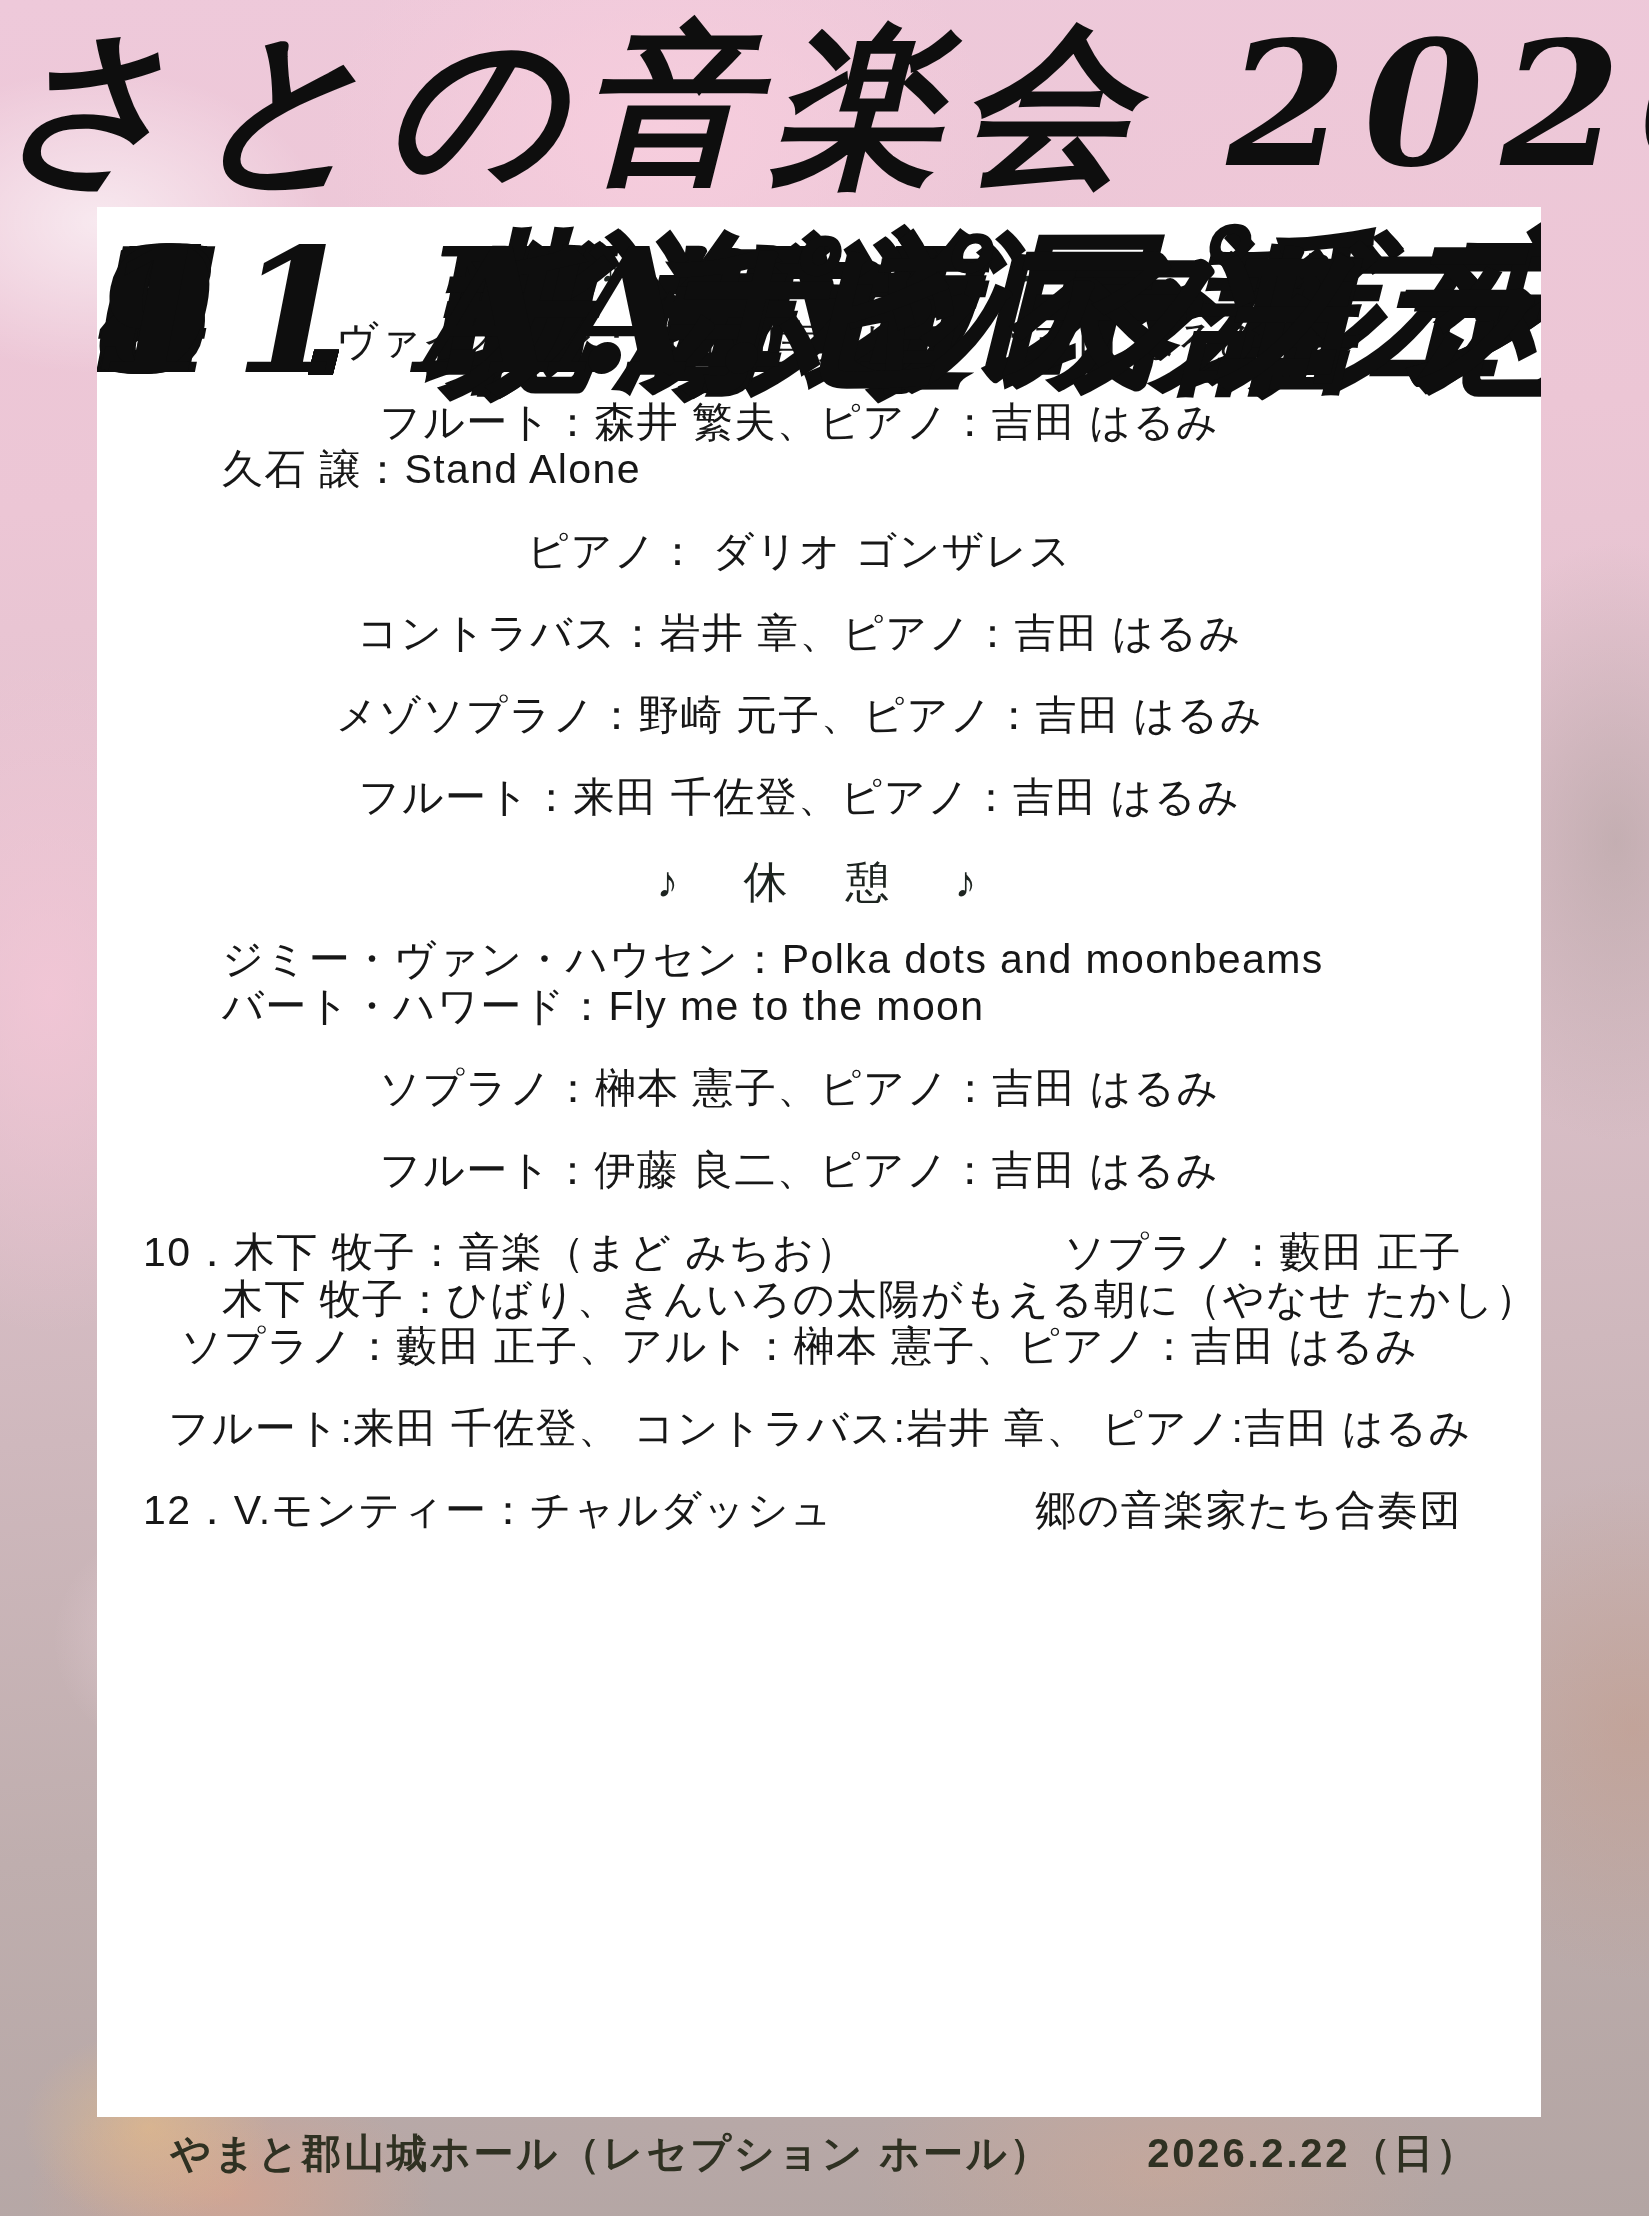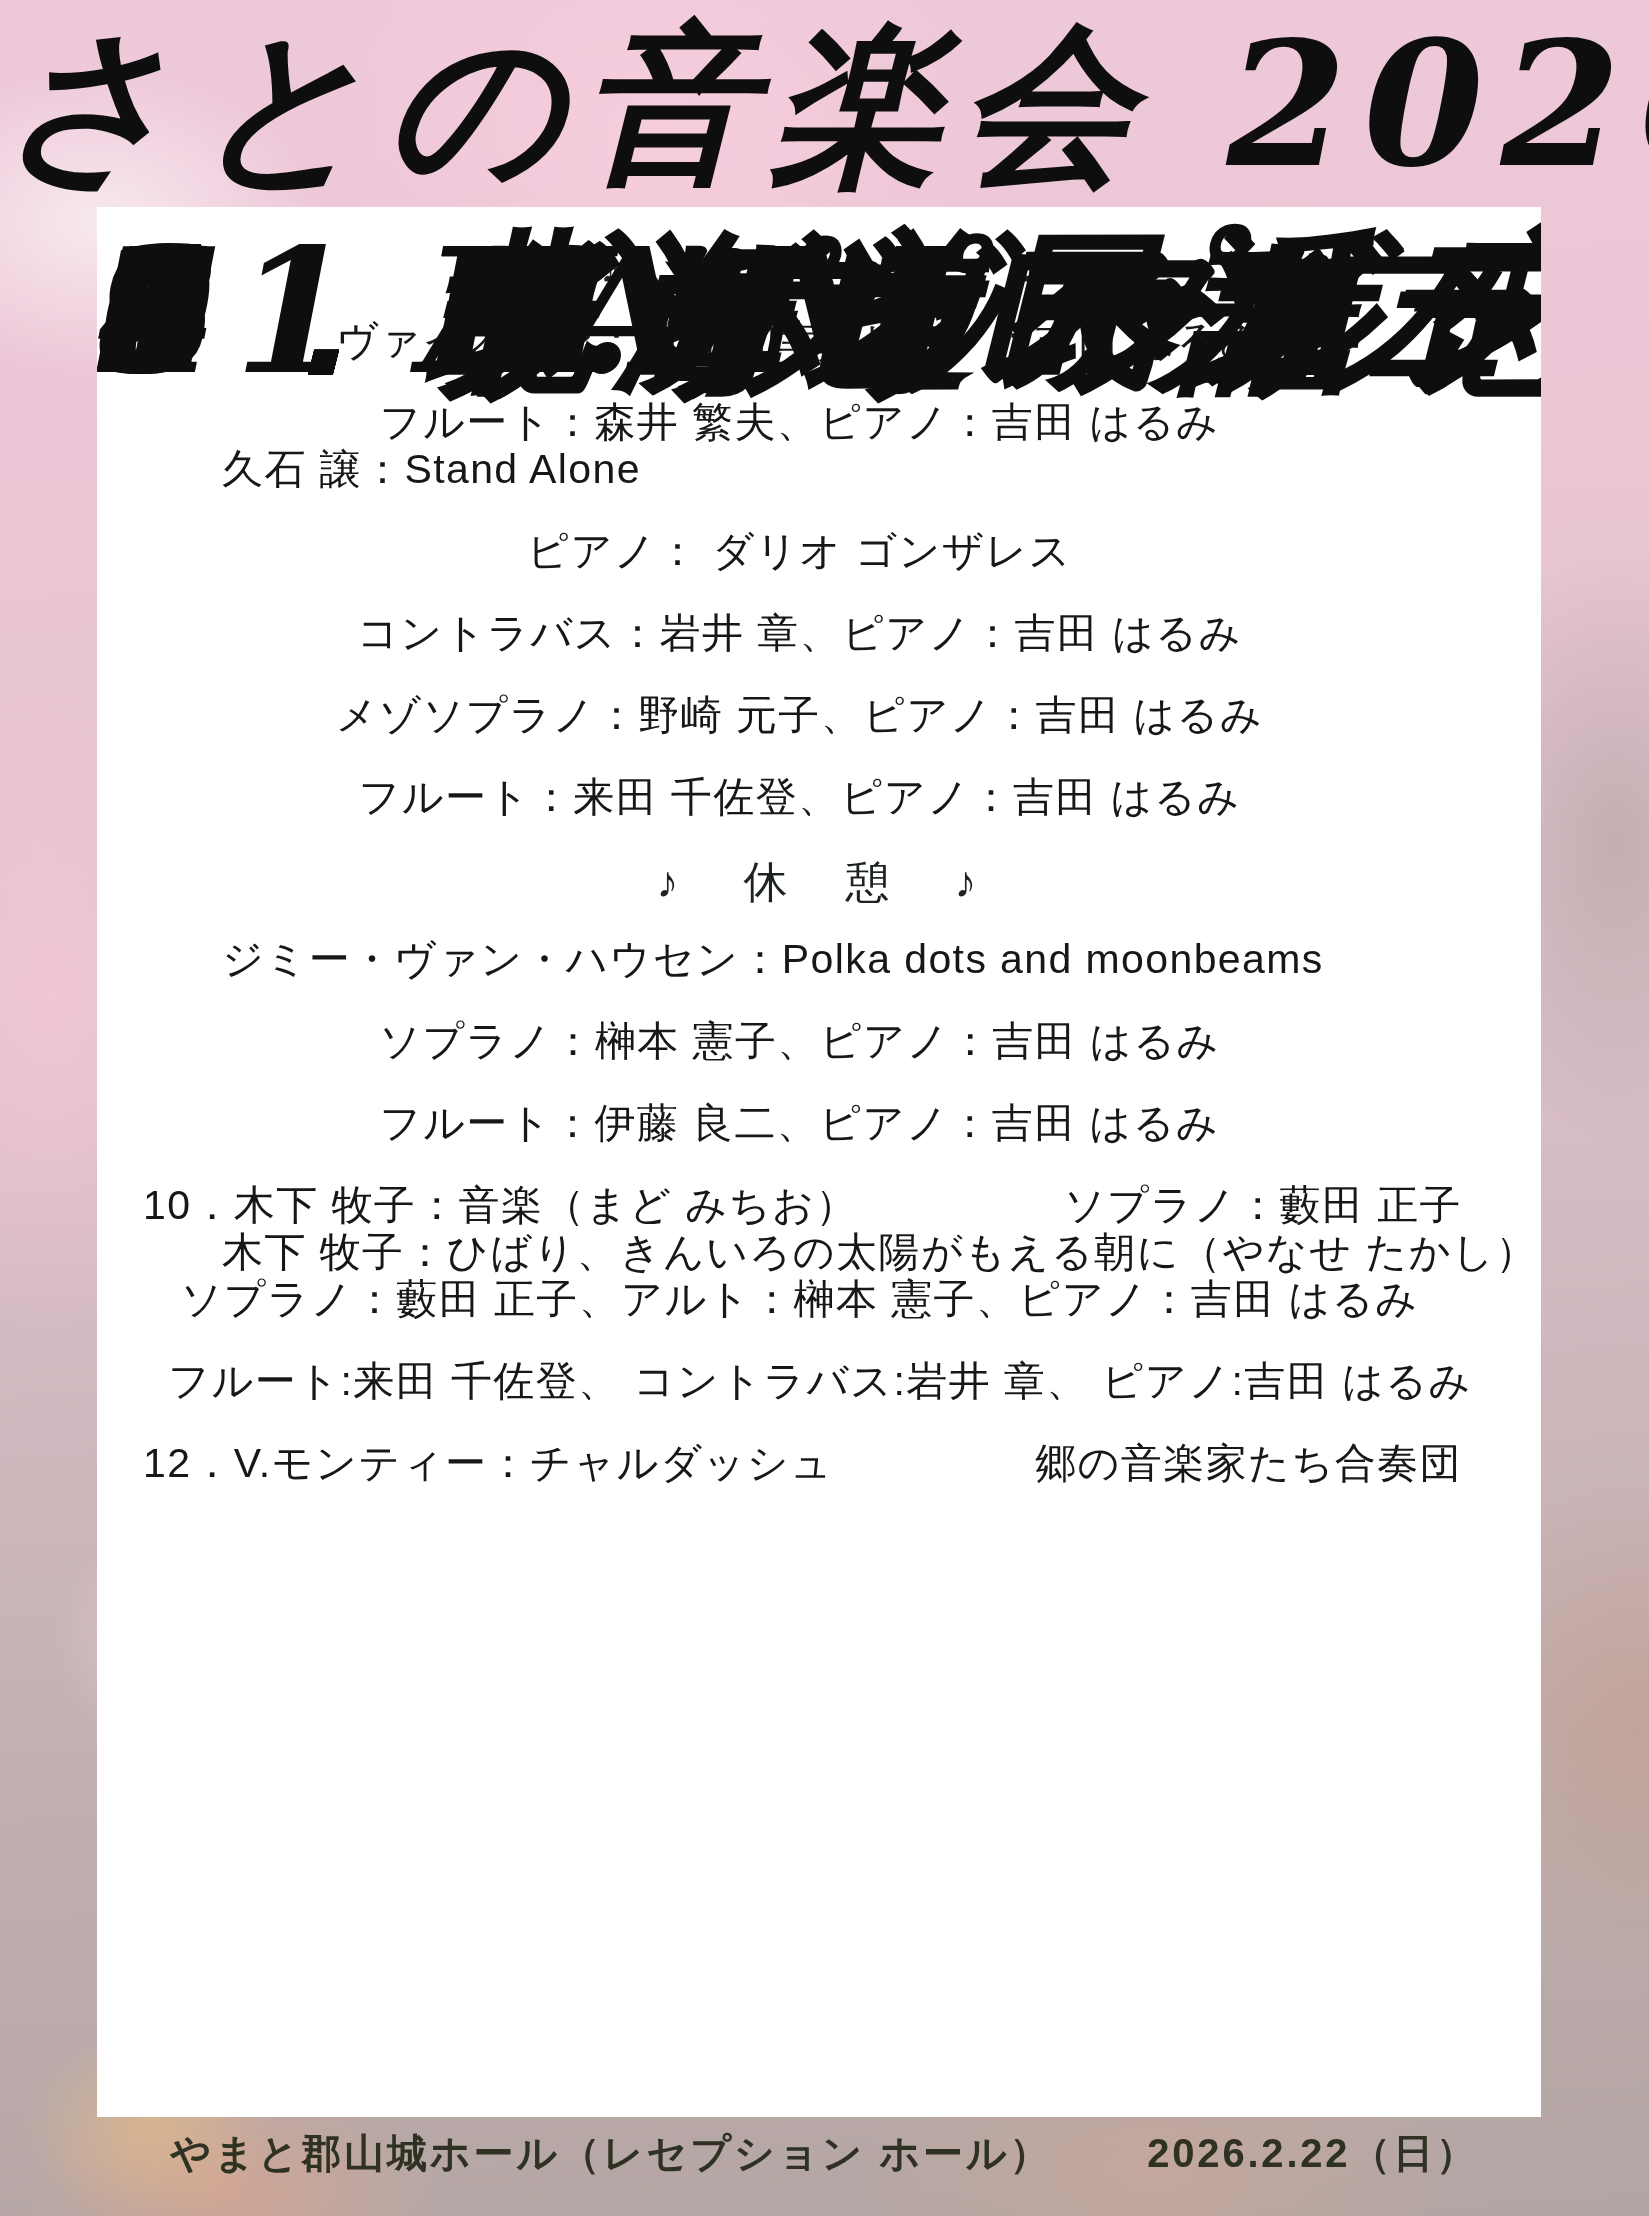--- a/index.html
+++ b/index.html
@@ -107,20 +107,21 @@
           <div class="line right">フルート：来田 千佐登、ピアノ：吉田 はるみ</div>
         </div>
         <div class="intermission">
           <span class="note">♪</span>
           <span>休　憩</span>
           <span class="note">♪</span>
         </div>
         <div class="item">
           <div class="line title"><span class="no">7．</span>リチャード・ロジャーズ：You are too beautiful</div>
           <div class="line cont">ジミー・ヴァン・ハウセン：Polka dots and moonbeams</div>
+          <div class="line cont">バート・ハワード：Fly me to the moon</div>
         </div>
         <div class="item">
           <div class="line title"><span class="no">8．</span>チョ・ヘヨン：Unable yo forget</div>
           <div class="line right">ソプラノ：榊本 憲子、ピアノ：吉田 はるみ</div>
         </div>
         <div class="item">
           <div class="line title"><span class="no">9．</span>A.ポップ：恋は水色、弦 哲也：北の旅人、中田 章：早春賦</div>
           <div class="line right">フルート：伊藤 良二、ピアノ：吉田 はるみ</div>
         </div>
         <div class="item">

